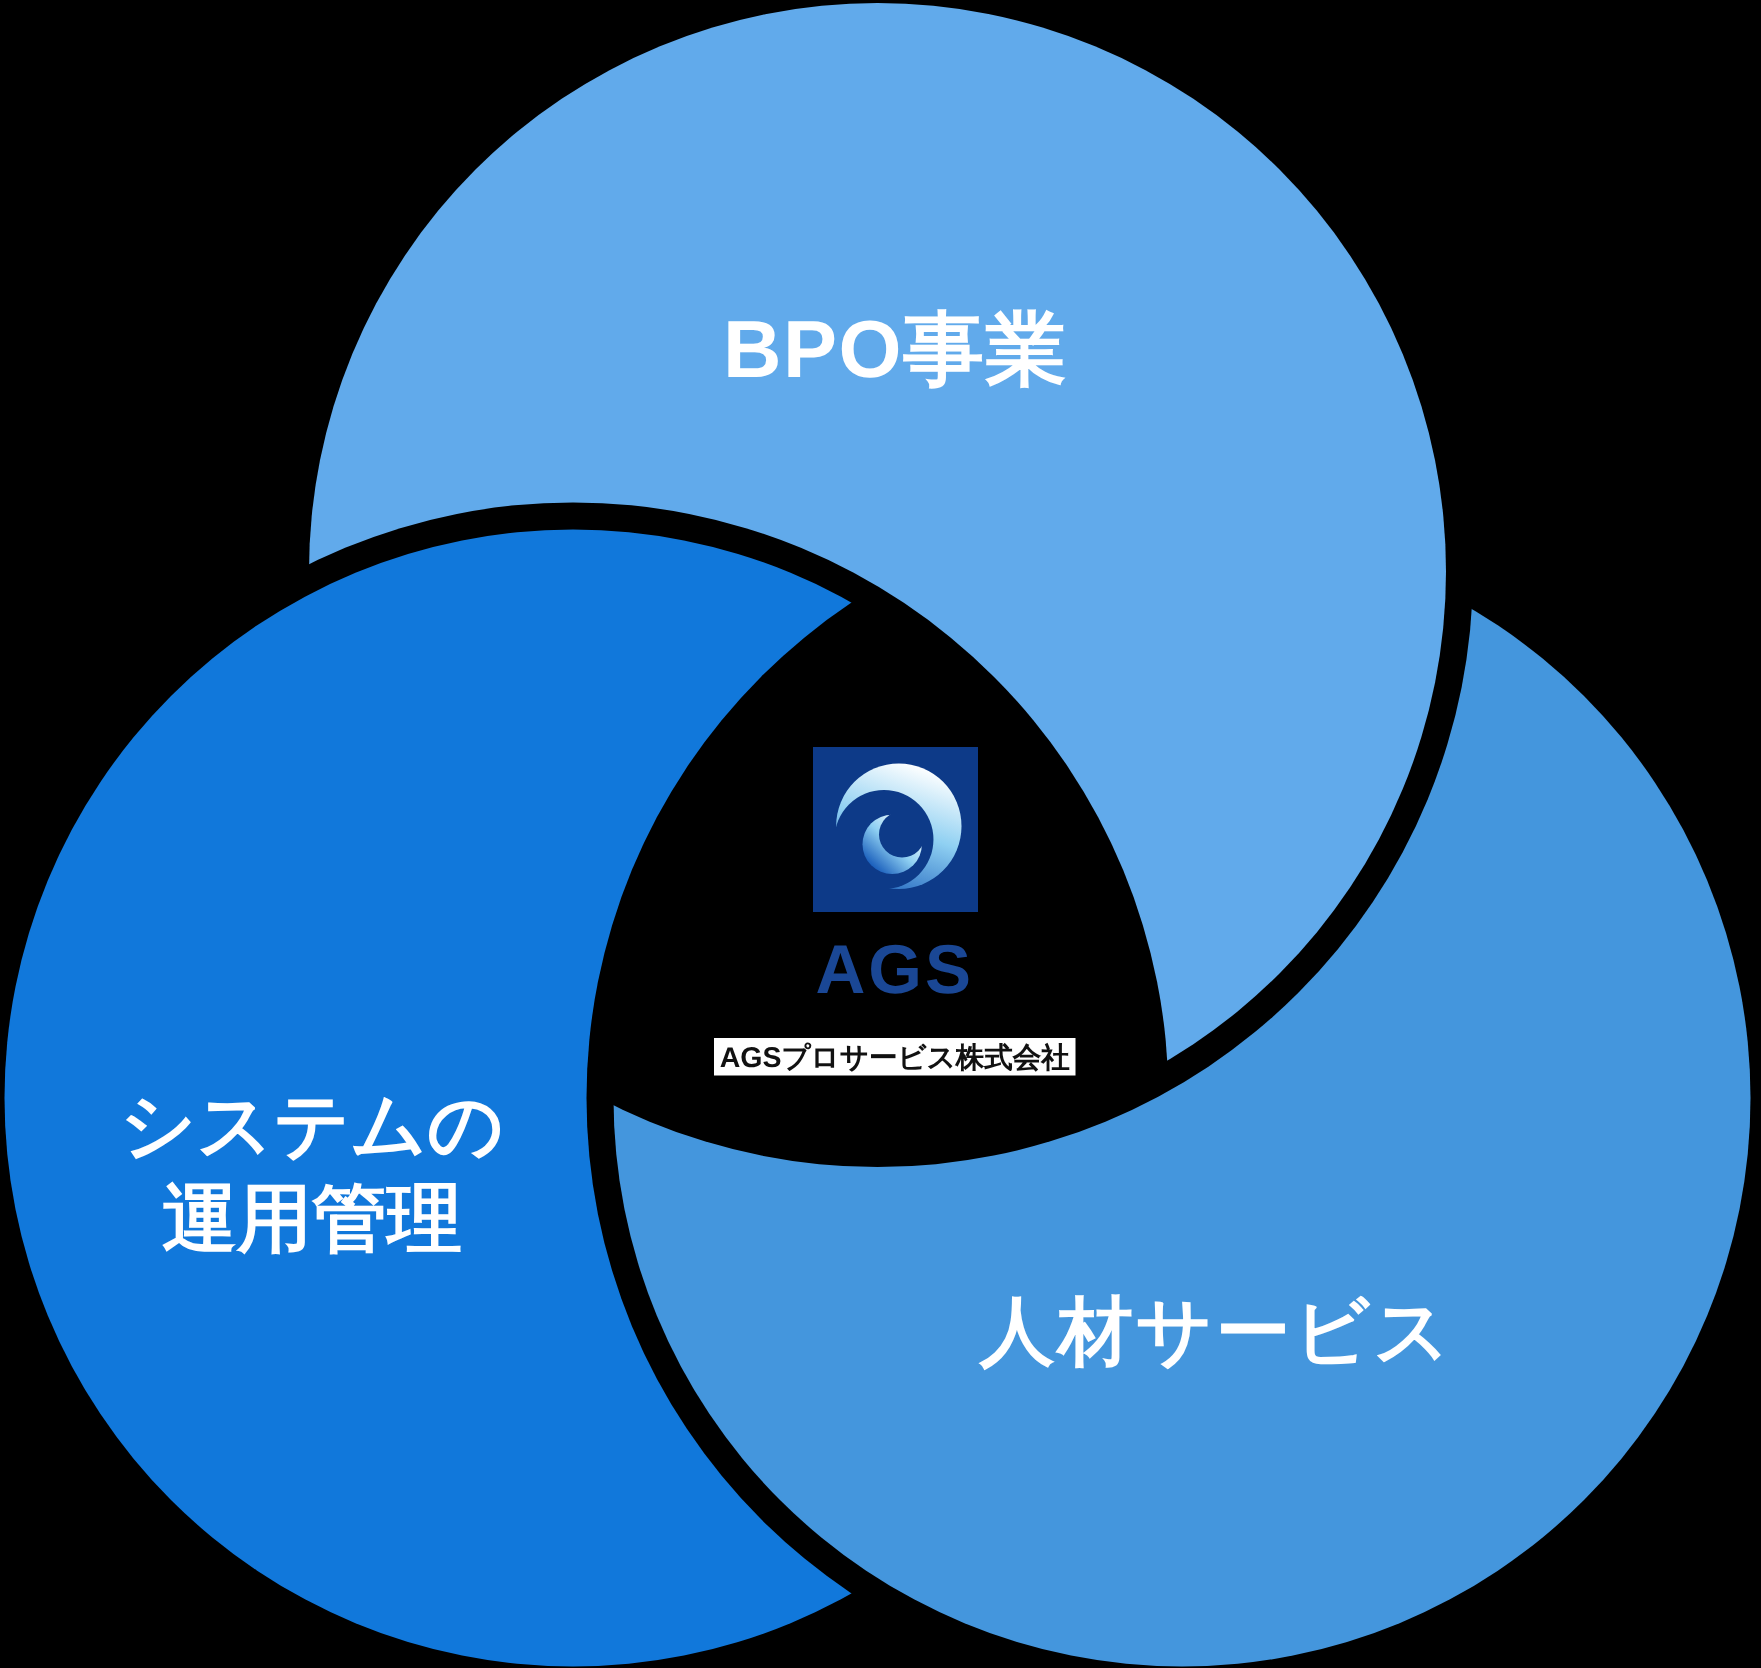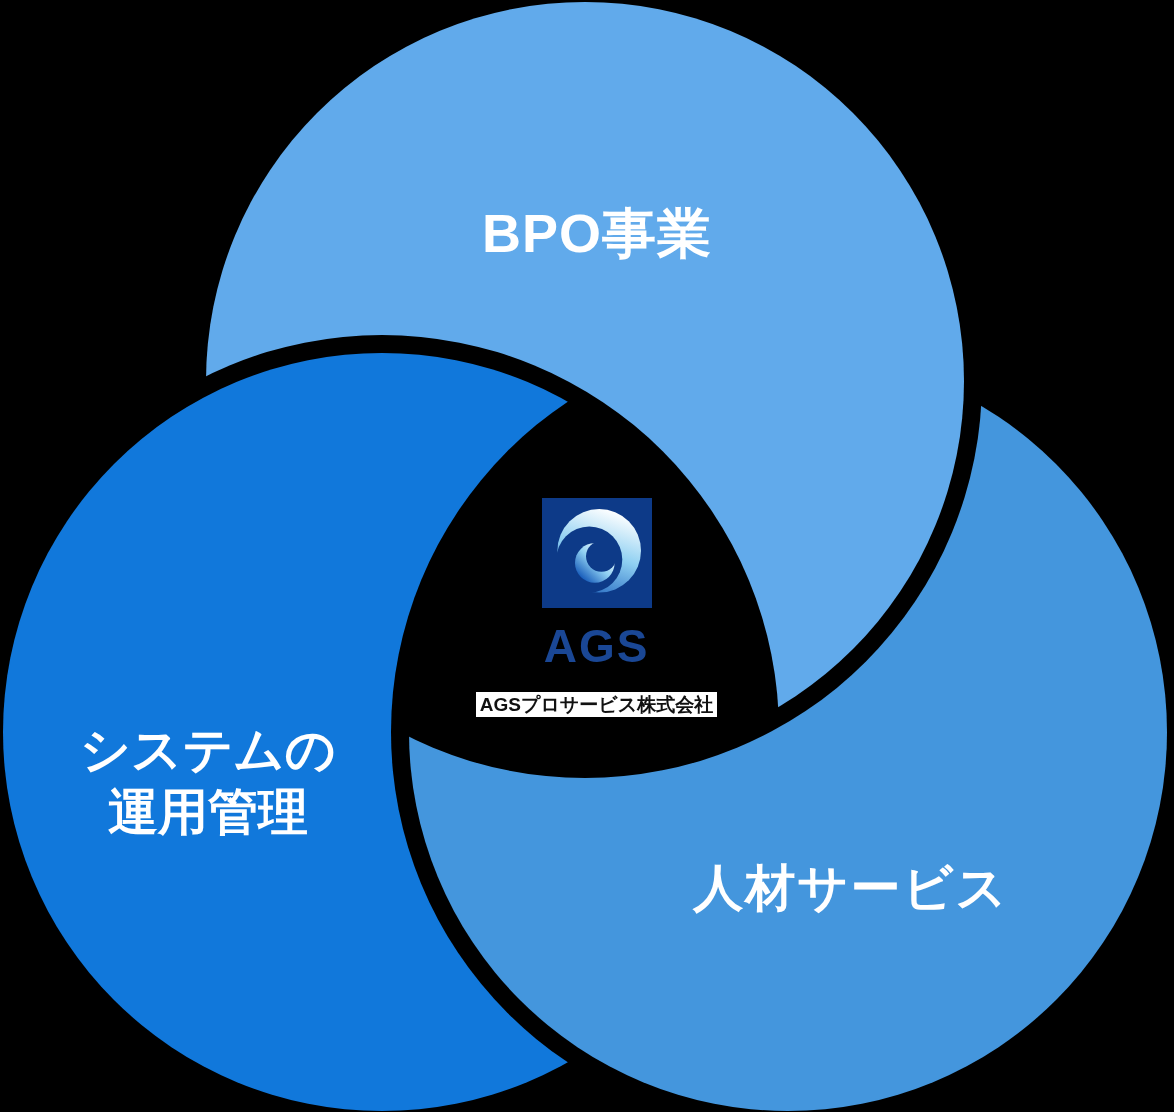--- a/index.html
+++ b/index.html
@@ -38,21 +38,21 @@
     left: 597px; top: 234px;
     font-size: 54px;
     letter-spacing: 1px;
   }
   .label-computer {
     left: 208px; top: 781px;
     font-size: 50px;
     line-height: 62px;
   }
   .label-jinzai {
-    left: 851px; top: 888px;
+    left: 811px; top: 888px;
     font-size: 50px;
     letter-spacing: 2px;
   }
 
   .logo {
     position: absolute;
     left: 476px; top: 498px;
     width: 241px;
     text-align: center;
   }

